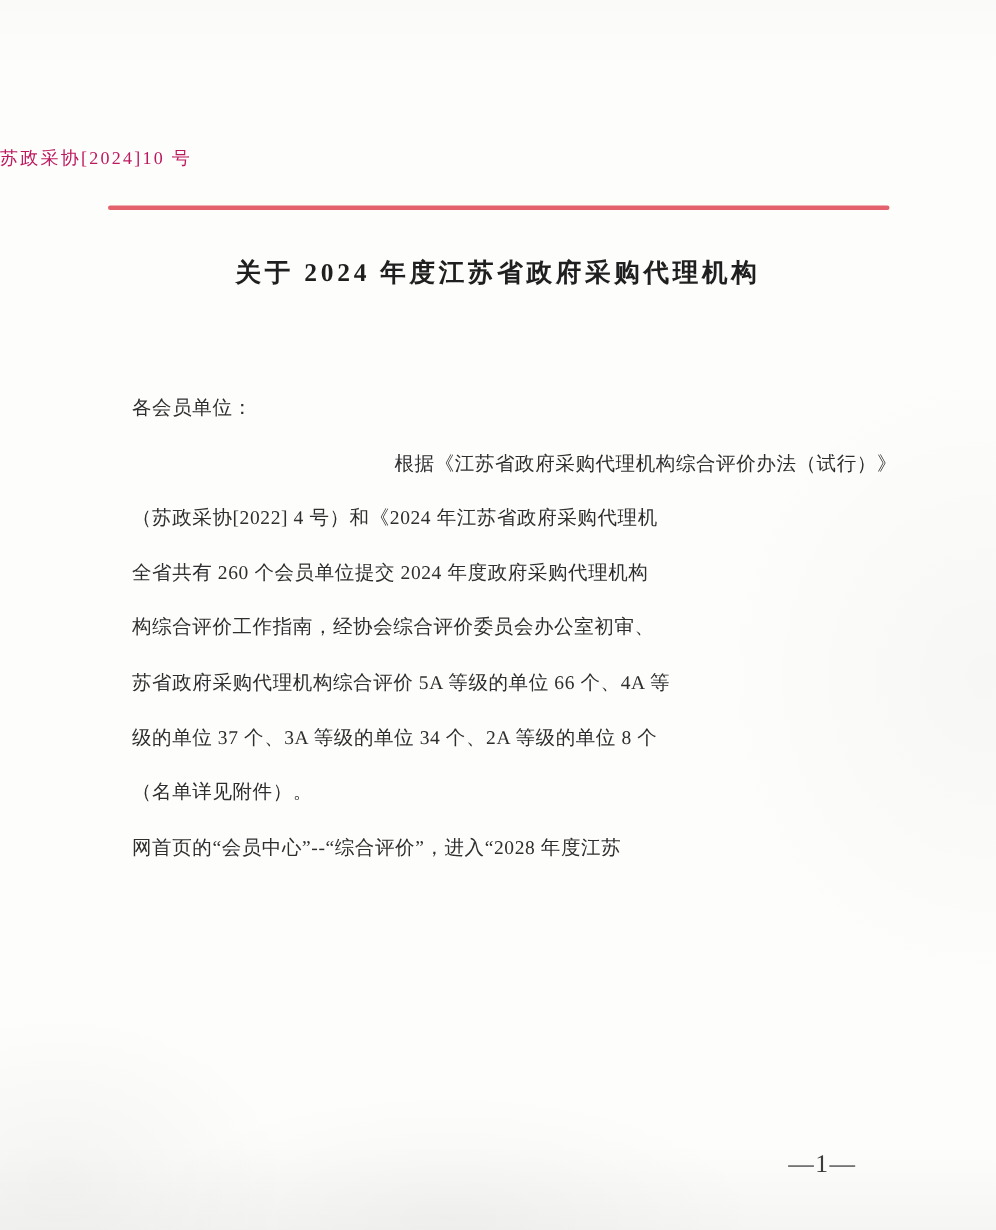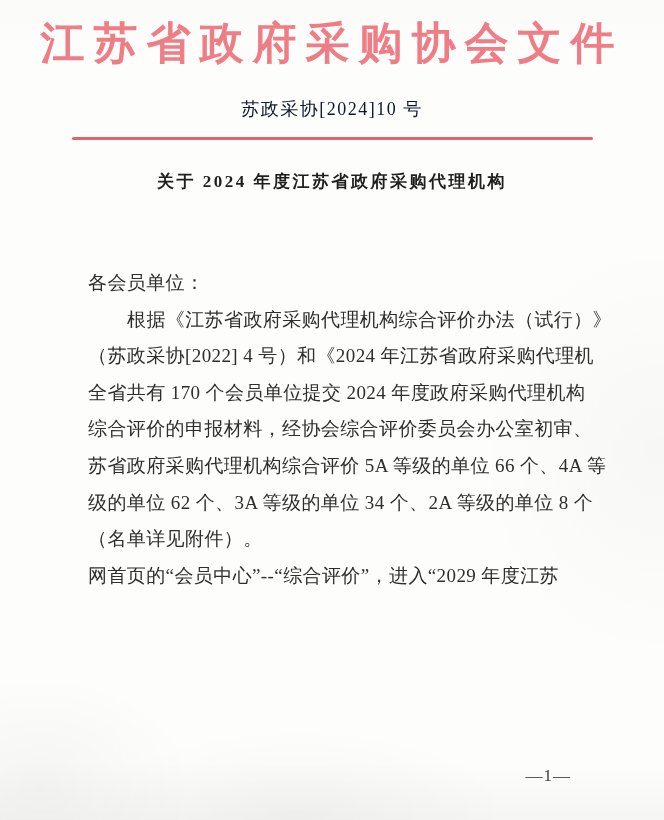--- a/index.html
+++ b/index.html
@@ -33,24 +33,23 @@
     font-size: 44px;
     font-weight: bold;
     letter-spacing: 9px;
     color: var(--header_red, #ef7d85);
     white-space: nowrap;
   }
   .doc-number {
     position: absolute;
     top: 97px;
     left: 0; right: 0;
-    text-align: center;
-    font-size: 18px;
+    font-size: 12px;
     letter-spacing: 1.5px;
-    color: #0f172a;
+    color: #be185d;
   }
   .red-rule {
     position: absolute;
     top: 137px;
     left: 72px;
     width: 521px;
     height: 3px;
     border-radius: 2px;
     background: var(--rule_red, #e4626e);
   }
@@ -60,24 +59,24 @@
     left: 0; right: 0;
     text-align: center;
     font-size: 17px;
     font-weight: bold;
     line-height: 41px;
     letter-spacing: 2.5px;
     color: #1f1f1f;
   }
   .body-text {
     position: absolute;
-    top: 265px;
+    top: 254px;
     left: 88px;
     width: 510px;
-    font-size: 19px;
+    font-size: 13px;
     color: #2e2e2e;
   }
   .body-line {
     height: 36.6px;
     line-height: 36.6px;
     letter-spacing: 0.4px;
     white-space: nowrap;
   }
   .body-line.indent { padding-left: 39px; text-align: right; }
   .page-number {
@@ -87,37 +86,36 @@
     font-size: 17px;
     letter-spacing: 1px;
     color: #3c3c3c;
   }
 </style>
 </head>
 <body>
 
 <div class="page">
 
-  <div class="org-header">江苏省政府采购协会文件</div>
 
   <div class="doc-number">苏政采协[2024]10 号</div>
 
   <div class="red-rule"></div>
 
   <div class="doc-title">
     <div>关于 2024 年度江苏省政府采购代理机构</div>
   </div>
 
   <div class="body-text">
     <div class="body-line">各会员单位：</div>
     <div class="body-line indent">根据《江苏省政府采购代理机构综合评价办法（试行）》</div>
     <div class="body-line">（苏政采协[2022] 4 号）和《2024 年江苏省政府采购代理机</div>
-    <div class="body-line">全省共有 170 个会员单位提交 2024 年度政府采购代理机构</div>
-    <div class="body-line">综合评价的申报材料，经协会综合评价委员会办公室初审、</div>
+    <div class="body-line">全省共有 260 个会员单位提交 2024 年度政府采购代理机构</div>
+    <div class="body-line">构综合评价工作指南，经协会综合评价委员会办公室初审、</div>
     <div class="body-line">苏省政府采购代理机构综合评价 5A 等级的单位 66 个、4A 等</div>
-    <div class="body-line">级的单位 62 个、3A 等级的单位 34 个、2A 等级的单位 8 个</div>
+    <div class="body-line">级的单位 37 个、3A 等级的单位 34 个、2A 等级的单位 8 个</div>
     <div class="body-line">（名单详见附件）。</div>
-    <div class="body-line">网首页的“会员中心”--“综合评价”，进入“2029 年度江苏</div>
+    <div class="body-line">网首页的“会员中心”--“综合评价”，进入“2028 年度江苏</div>
   </div>
 
   <div class="page-number">—1—</div>
 
 </div>
 
 </body></html>

